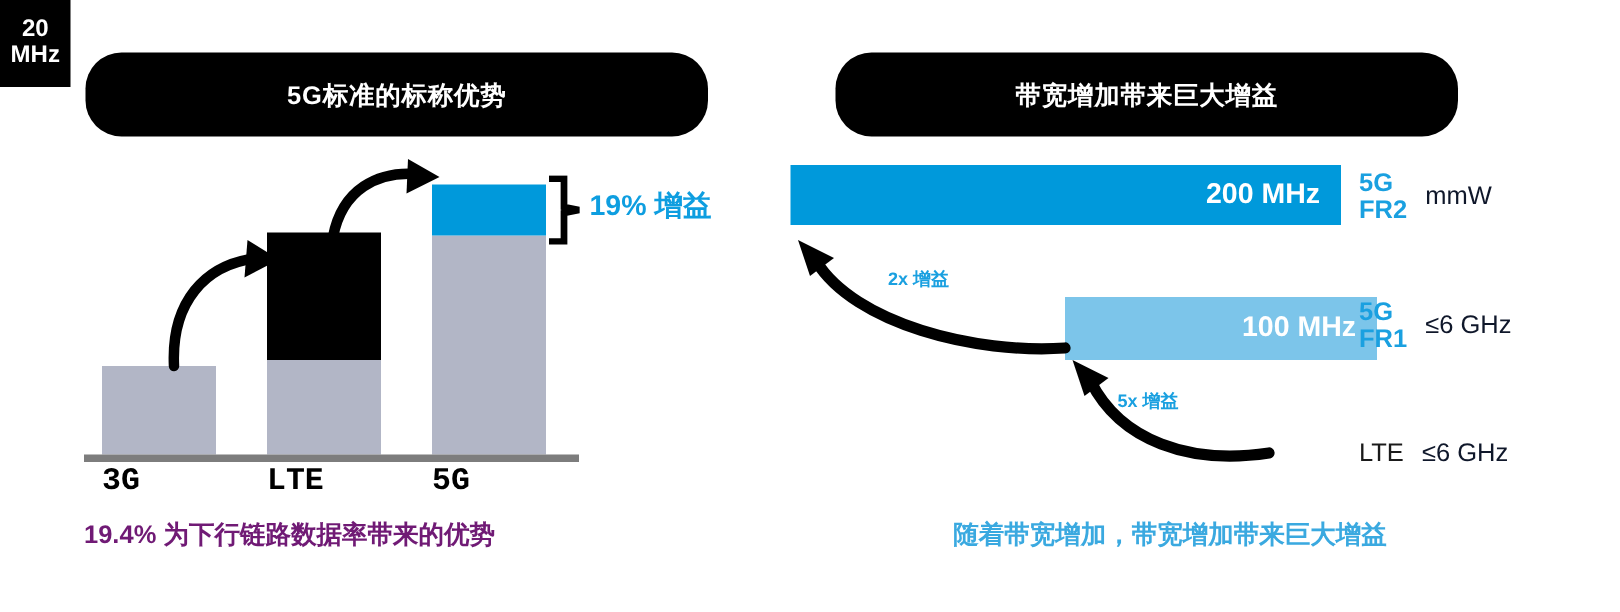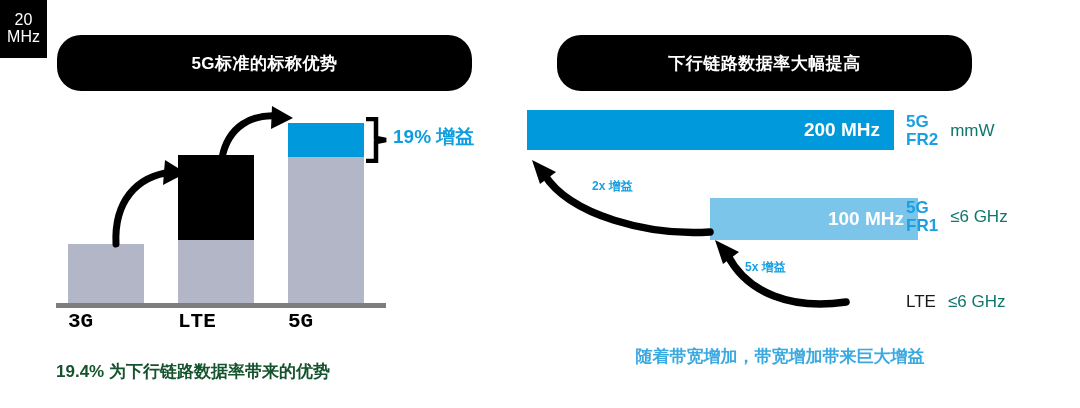--- a/index.html
+++ b/index.html
@@ -39,46 +39,46 @@
 
   .axis-label{
     position:absolute;top:310px;width:76px;text-align:left;
     font-size:21px;font-weight:700;color:#000;font-family:Liberation Mono, monospace;
   }
   #label-3g{left:68px;}
   #label-lte{left:178px;}
   #label-5g{left:288px;}
 
   #left-caption{
-    position:absolute;left:56px;top:360px;width:400px;
-    font-size:17px;color:#14532d;font-weight:600;text-align:left;
+    position:absolute;left:56px;top:345px;width:400px;
+    font-size:17px;color:#701a75;font-weight:600;text-align:left;
   }
 
   #gain-bracket{position:absolute;left:364px;top:117px;width:26px;height:46px;}
   #gain-text{
     position:absolute;left:393px;top:124px;
     font-size:19px;font-weight:700;color:#0e9ee0;white-space:nowrap;
   }
 
   .arrow-svg{position:absolute;overflow:visible;}
   #arrow-3g-lte{left:110px;top:140px;}
   #arrow-lte-5g{left:218px;top:108px;}
 
   
   .hbar{position:absolute;display:flex;align-items:center;justify-content:flex-end;}
   .hbar-value{color:#ffffff;font-size:19px;font-weight:600;padding-right:14px;white-space:nowrap;}
   #hbar-200{left:527px;top:110px;width:367px;height:40px;background:#0099db;}
   #hbar-100{left:710px;top:198px;width:184px;height:42px;background:#7cc5ea;padding-left:24px;}
   #hbar-20{left:847px;top:275px;width:47px;height:58px;background:#000000;
            display:flex;flex-direction:column;align-items:center;justify-content:center;}
-  .hbar-20-line{color:#ffffff;font-size:16px;font-weight:400;line-height:1.05;}
+  .hbar-20-line{color:#ffffff;font-size:16px;font-weight:700;line-height:1.05;}
 
   .right-tag{position:absolute;display:flex;align-items:center;}
   .tag-gen{color:#1aa0e0;font-size:17px;font-weight:600;line-height:1.05;white-space:nowrap;}
-  .tag-band{color:#0f766e;font-size:17px;font-weight:500;white-space:nowrap;margin-left:12px;}
+  .tag-band{color:#0f172a;font-size:17px;font-weight:500;white-space:nowrap;margin-left:12px;}
   #tag-fr2{left:906px;top:113px;}
   #tag-fr1{left:906px;top:199px;}
   #tag-lte{left:906px;top:292px;}
 
   .gain-label{position:absolute;color:#1aa0e0;font-size:12px;font-weight:700;white-space:nowrap;}
   #gain-2x{left:592px;top:178px;}
   #gain-5x{left:745px;top:259px;}
 
   #arrow-2x{left:530px;top:160px;}
   #arrow-5x{left:713px;top:240px;}
@@ -123,21 +123,21 @@
 
   <svg id="gain-bracket" viewBox="0 0 26 46">
     <path d="M2,2 L12,2 L12,21 L22,23 L12,25 L12,44 L2,44" stroke="#000" stroke-width="4.5" fill="none" stroke-linejoin="miter"></path>
   </svg>
   <div id="gain-text">19% 增益</div>
 
   <div id="left-caption">19.4% 为下行链路数据率带来的优势</div>
 </div>
 
 <div class="panel" id="right-panel">
-  <div class="title-pill" id="right-title">下行链路数据率大幅提高</div>
+  <div class="title-pill" id="right-title">带宽增加带来巨大增益</div>
 </div>
 
 <div class="hbar" id="hbar-200">
   <span class="hbar-value">200 MHz</span>
 </div>
 
 <div class="hbar" id="hbar-100">
   <span class="hbar-value">100 MHz</span>
 </div>
 

